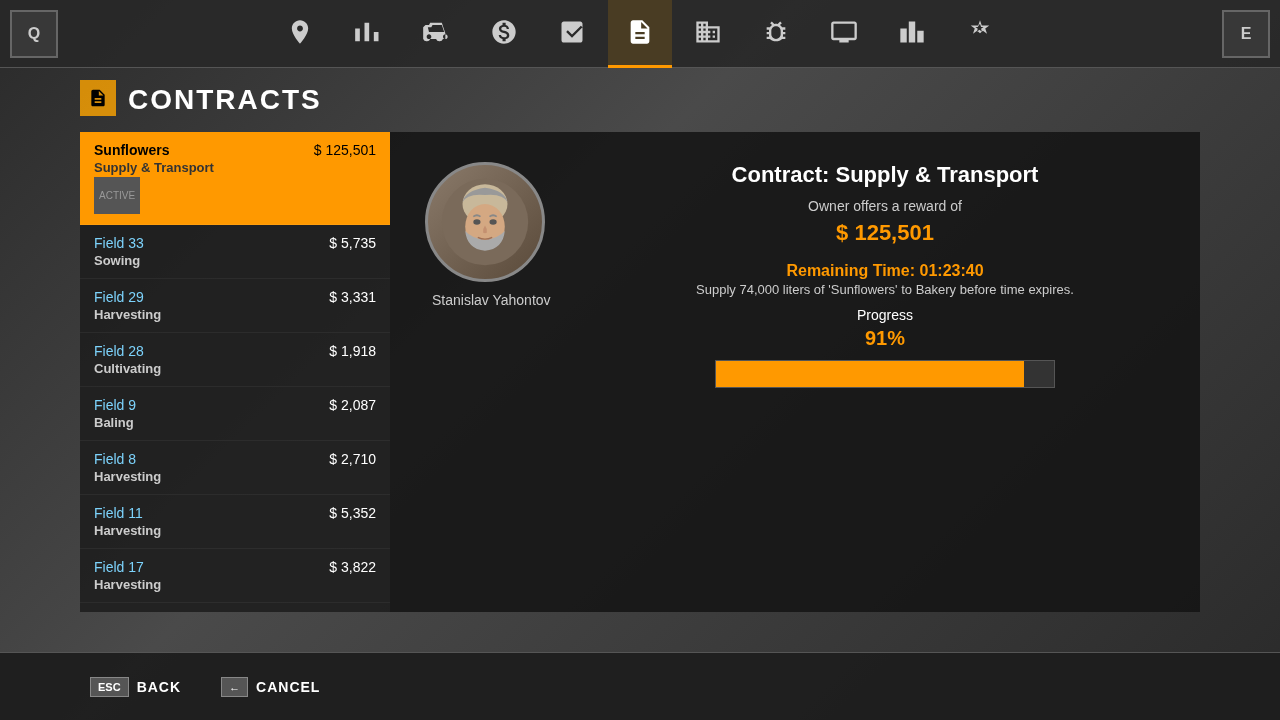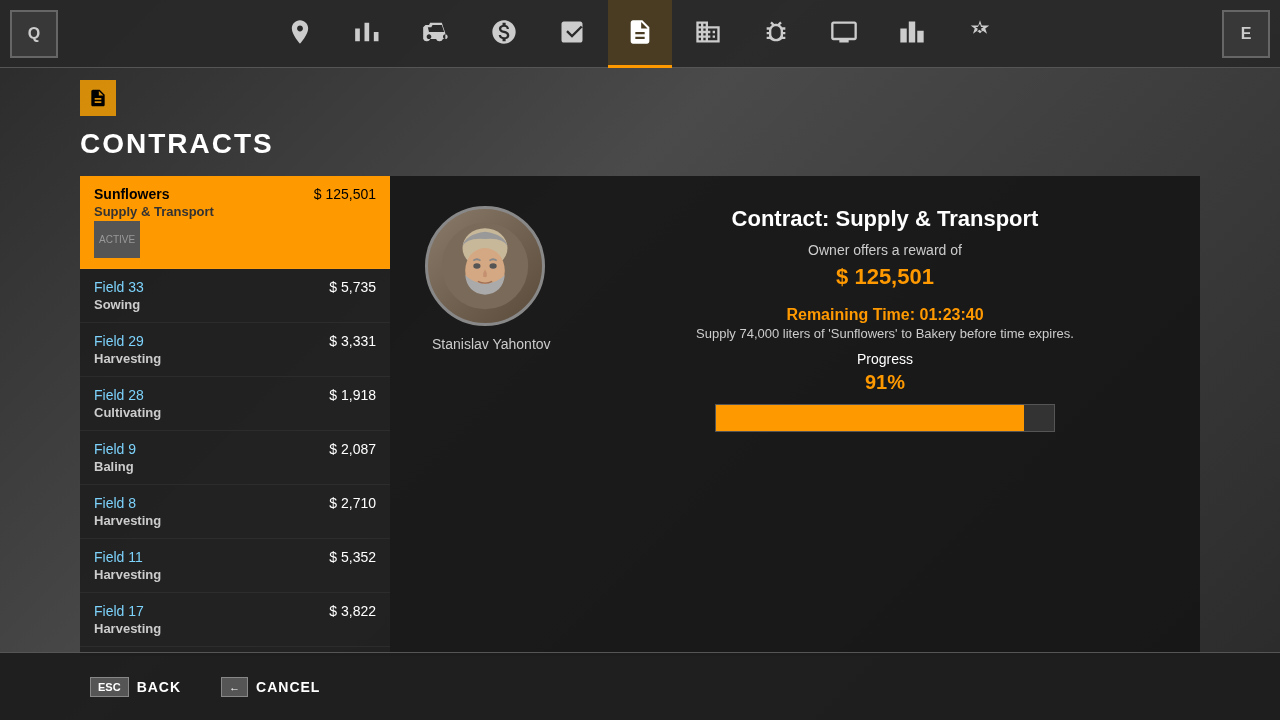--- a/index.html
+++ b/index.html
@@ -104,24 +104,23 @@
       top: 80px;
       left: 80px;
       right: 80px;
       bottom: 80px;
       z-index: 5;
     }
 
     
     .page-title-area {
       display: flex;
-      align-items: flex-start;
+      align-items: flex-end;
       gap: 12px;
       margin-bottom: 16px;
-      flex-direction: column;
     }
 
     .title-icon {
       width: 36px;
       height: 36px;
       background: rgba(255,165,0,0.8);
       display: flex;
       align-items: center;
       justify-content: center;
       font-size: 18px;

